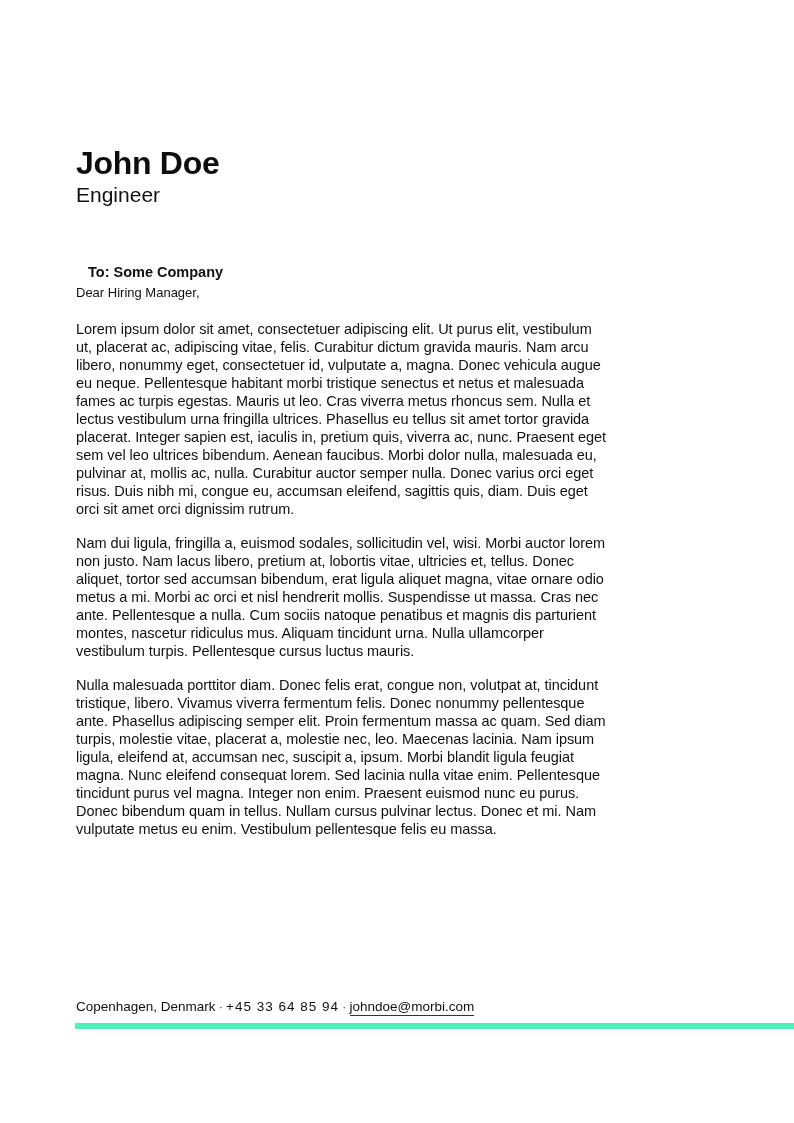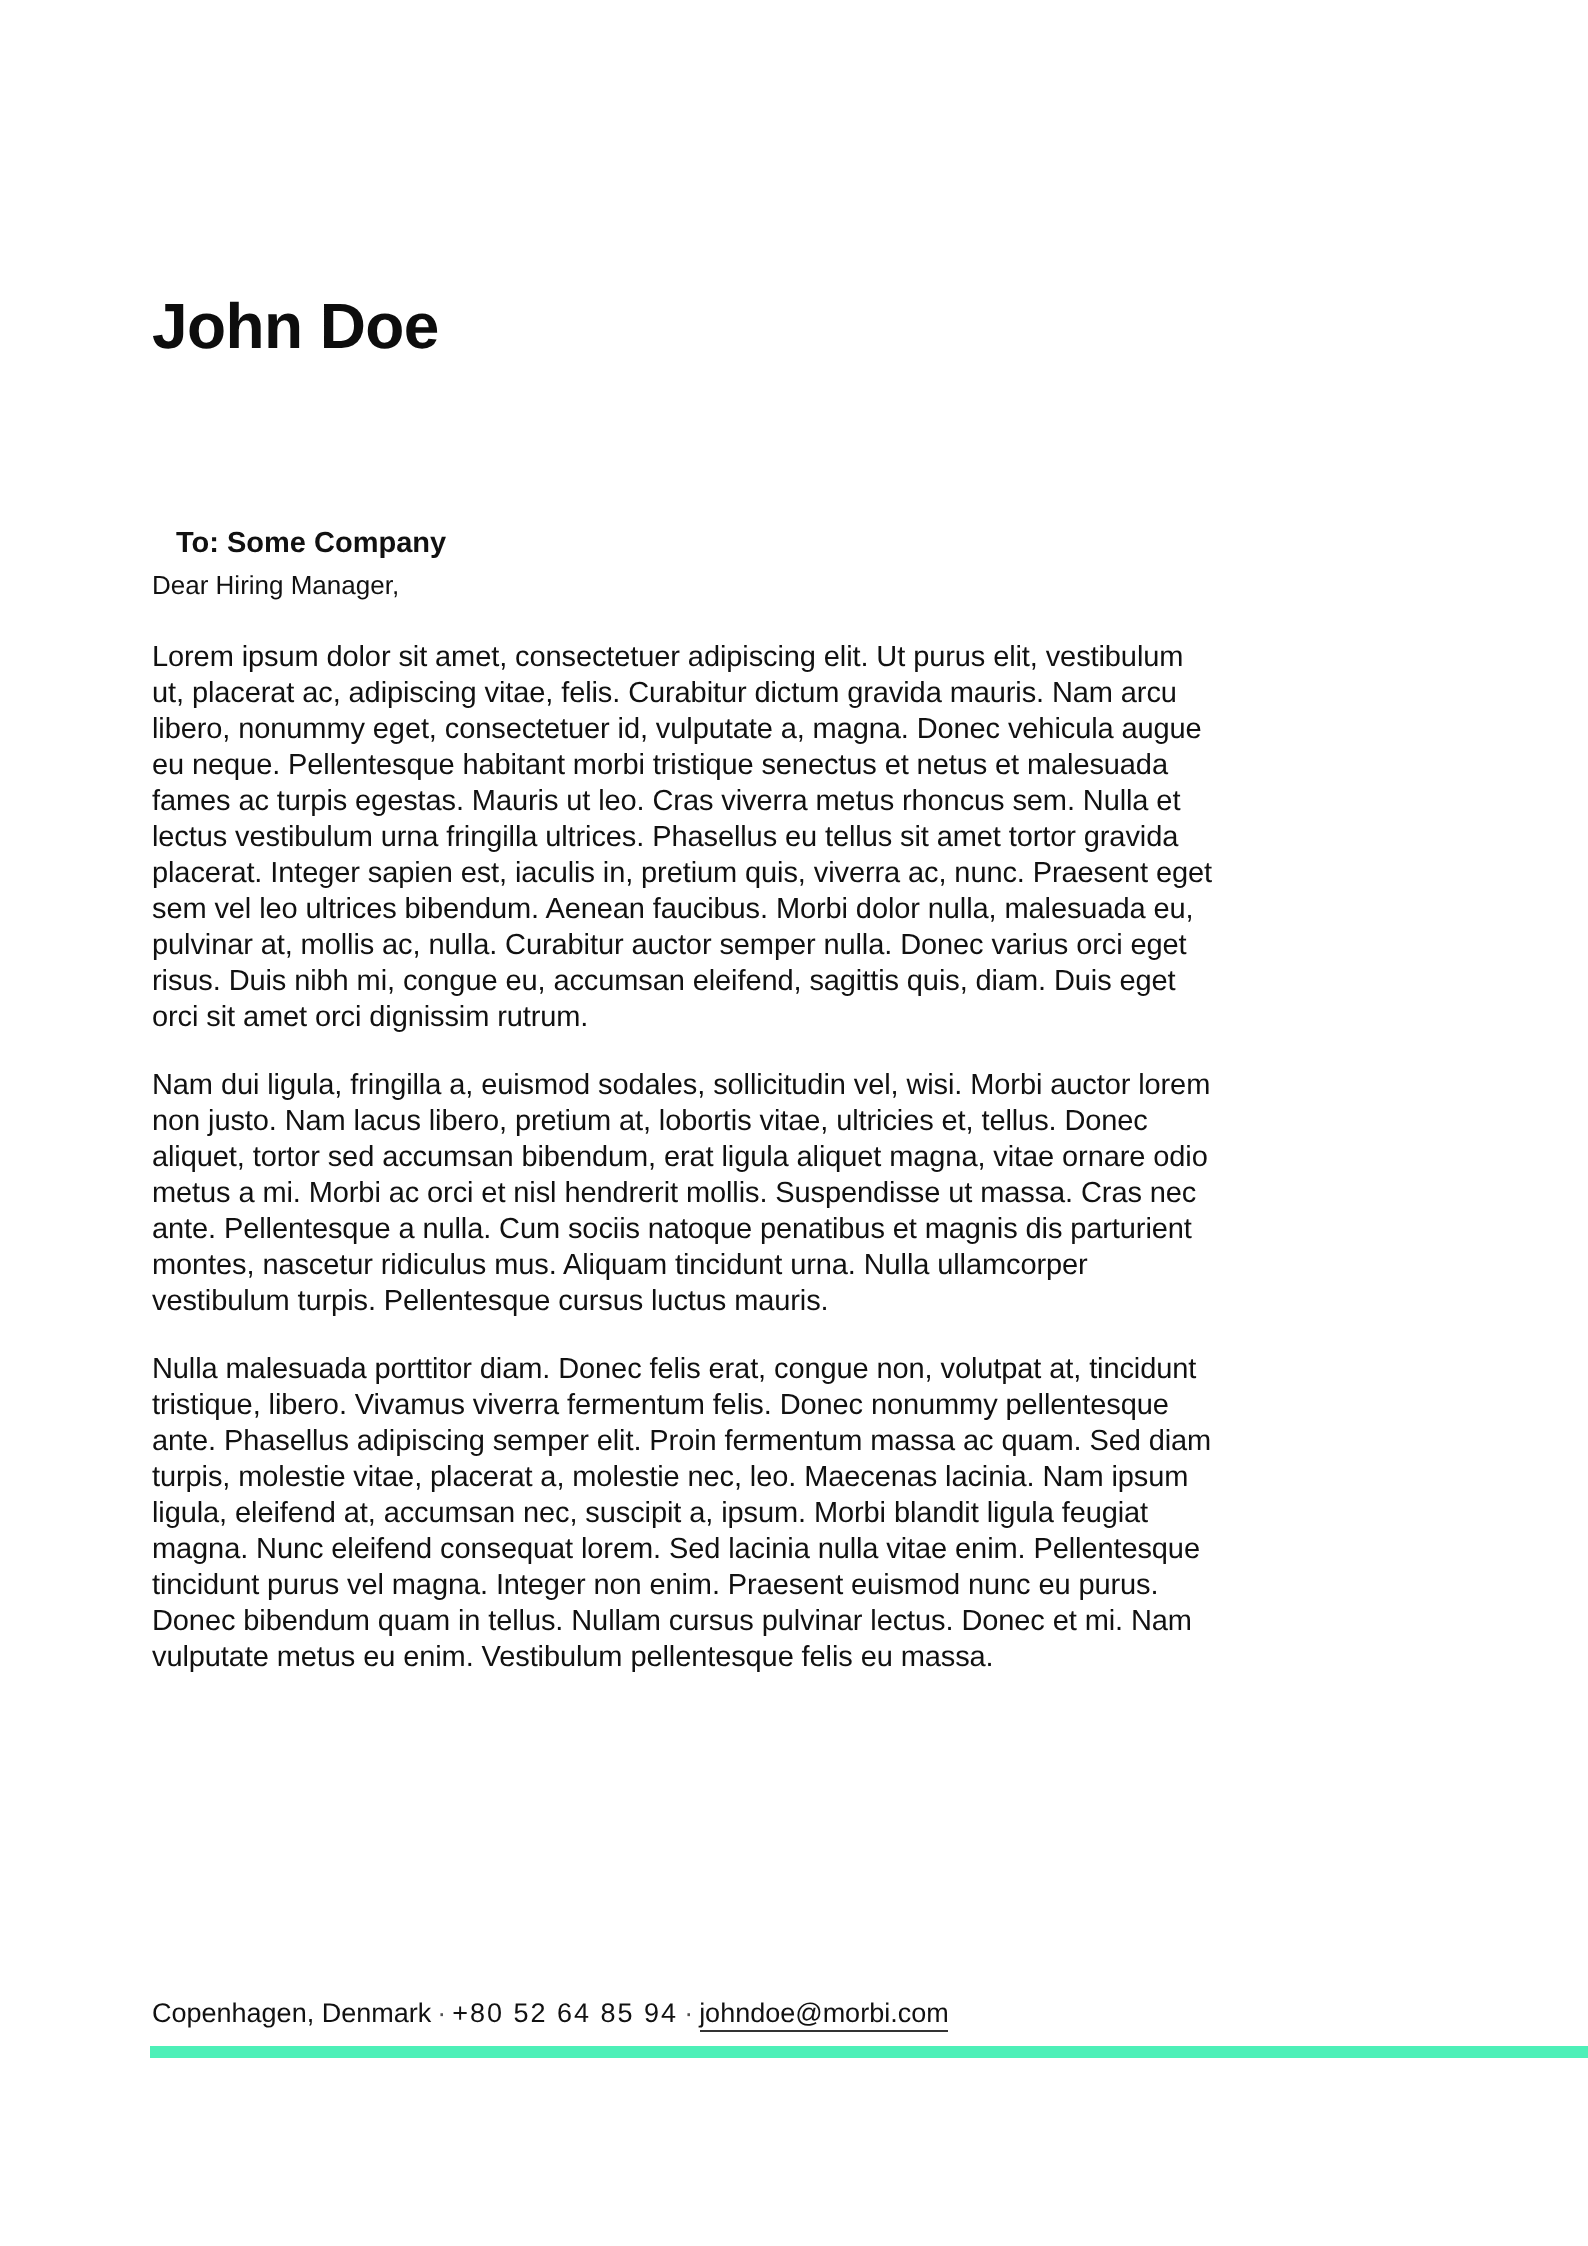--- a/index.html
+++ b/index.html
@@ -100,31 +100,32 @@
       background: #4df0b8;
     }
   </style>
 </head>
 <body>
 
 <div class="page">
 
   <div class="header">
     <h1 class="name">John Doe</h1>
+    <p class="role">Engineer</p>
   </div>
 
   <p class="recipient">To: Some Company</p>
 
   <p class="salutation">Dear Hiring Manager,</p>
 
   <div class="body">
     <p>Lorem ipsum dolor sit amet, consectetuer adipiscing elit. Ut purus elit, vestibulum ut, placerat ac, adipiscing vitae, felis. Curabitur dictum gravida mauris. Nam arcu libero, nonummy eget, consectetuer id, vulputate a, magna. Donec vehicula augue eu neque. Pellentesque habitant morbi tristique senectus et netus et malesuada fames ac turpis egestas. Mauris ut leo. Cras viverra metus rhoncus sem. Nulla et lectus vestibulum urna fringilla ultrices. Phasellus eu tellus sit amet tortor gravida placerat. Integer sapien est, iaculis in, pretium quis, viverra ac, nunc. Praesent eget sem vel leo ultrices bibendum. Aenean faucibus. Morbi dolor nulla, malesuada eu, pulvinar at, mollis ac, nulla. Curabitur auctor semper nulla. Donec varius orci eget risus. Duis nibh mi, congue eu, accumsan eleifend, sagittis quis, diam. Duis eget orci sit amet orci dignissim rutrum.</p>
     <p>Nam dui ligula, fringilla a, euismod sodales, sollicitudin vel, wisi. Morbi auctor lorem non justo. Nam lacus libero, pretium at, lobortis vitae, ultricies et, tellus. Donec aliquet, tortor sed accumsan bibendum, erat ligula aliquet magna, vitae ornare odio metus a mi. Morbi ac orci et nisl hendrerit mollis. Suspendisse ut massa. Cras nec ante. Pellentesque a nulla. Cum sociis natoque penatibus et magnis dis parturient montes, nascetur ridiculus mus. Aliquam tincidunt urna. Nulla ullamcorper vestibulum turpis. Pellentesque cursus luctus mauris.</p>
     <p>Nulla malesuada porttitor diam. Donec felis erat, congue non, volutpat at, tincidunt tristique, libero. Vivamus viverra fermentum felis. Donec nonummy pellentesque ante. Phasellus adipiscing semper elit. Proin fermentum massa ac quam. Sed diam turpis, molestie vitae, placerat a, molestie nec, leo. Maecenas lacinia. Nam ipsum ligula, eleifend at, accumsan nec, suscipit a, ipsum. Morbi blandit ligula feugiat magna. Nunc eleifend consequat lorem. Sed lacinia nulla vitae enim. Pellentesque tincidunt purus vel magna. Integer non enim. Praesent euismod nunc eu purus. Donec bibendum quam in tellus. Nullam cursus pulvinar lectus. Donec et mi. Nam vulputate metus eu enim. Vestibulum pellentesque felis eu massa.</p>
   </div>
 
   <div class="footer">
-    <span>Copenhagen, Denmark</span><span class="sep">·</span><span class="phone">+80 52 64 85 94</span><span class="sep">·</span><a class="email">johndoe@morbi.com</a>
+    <span>Copenhagen, Denmark</span><span class="sep">·</span><span class="phone">+45 33 64 85 94</span><span class="sep">·</span><a class="email">johndoe@morbi.com</a>
   </div>
 
 </div>
 
 <div class="accent-bar"></div>
 
 </body></html>

